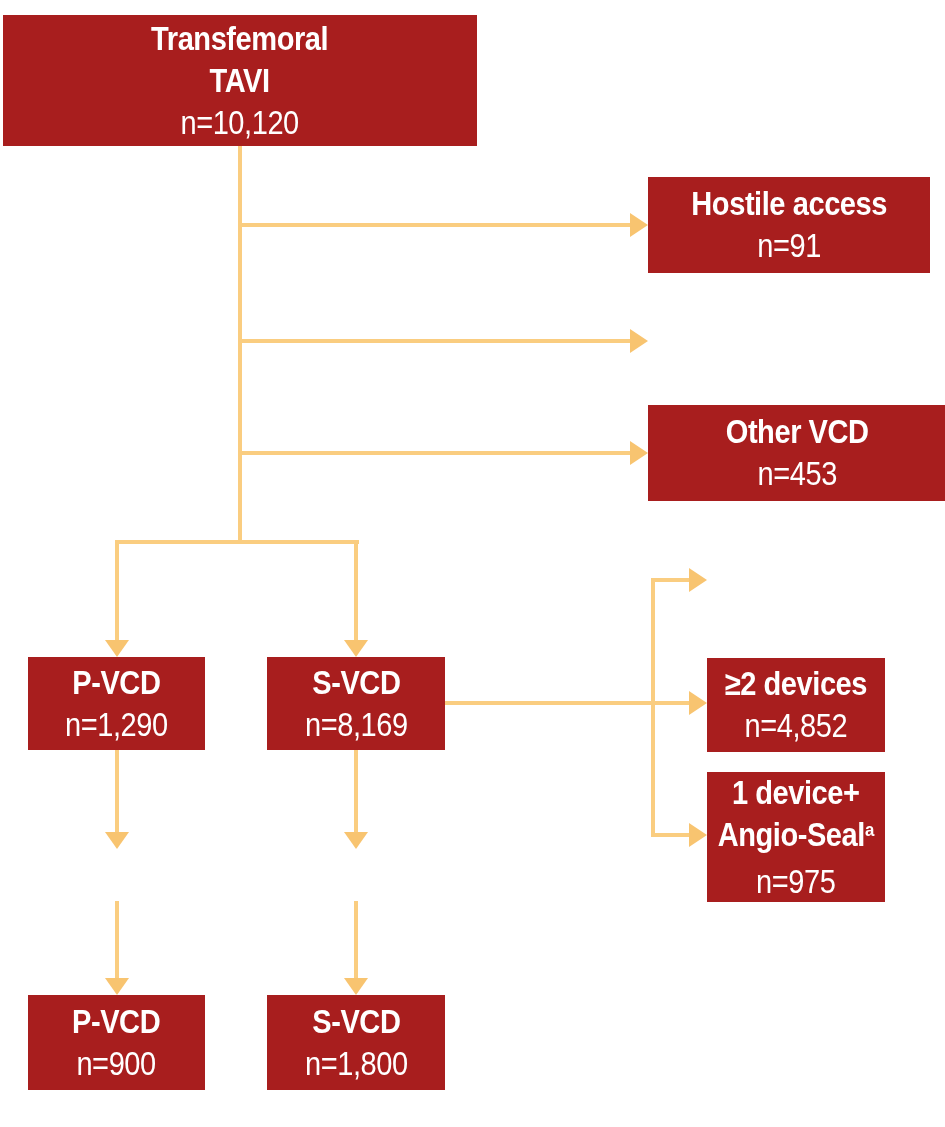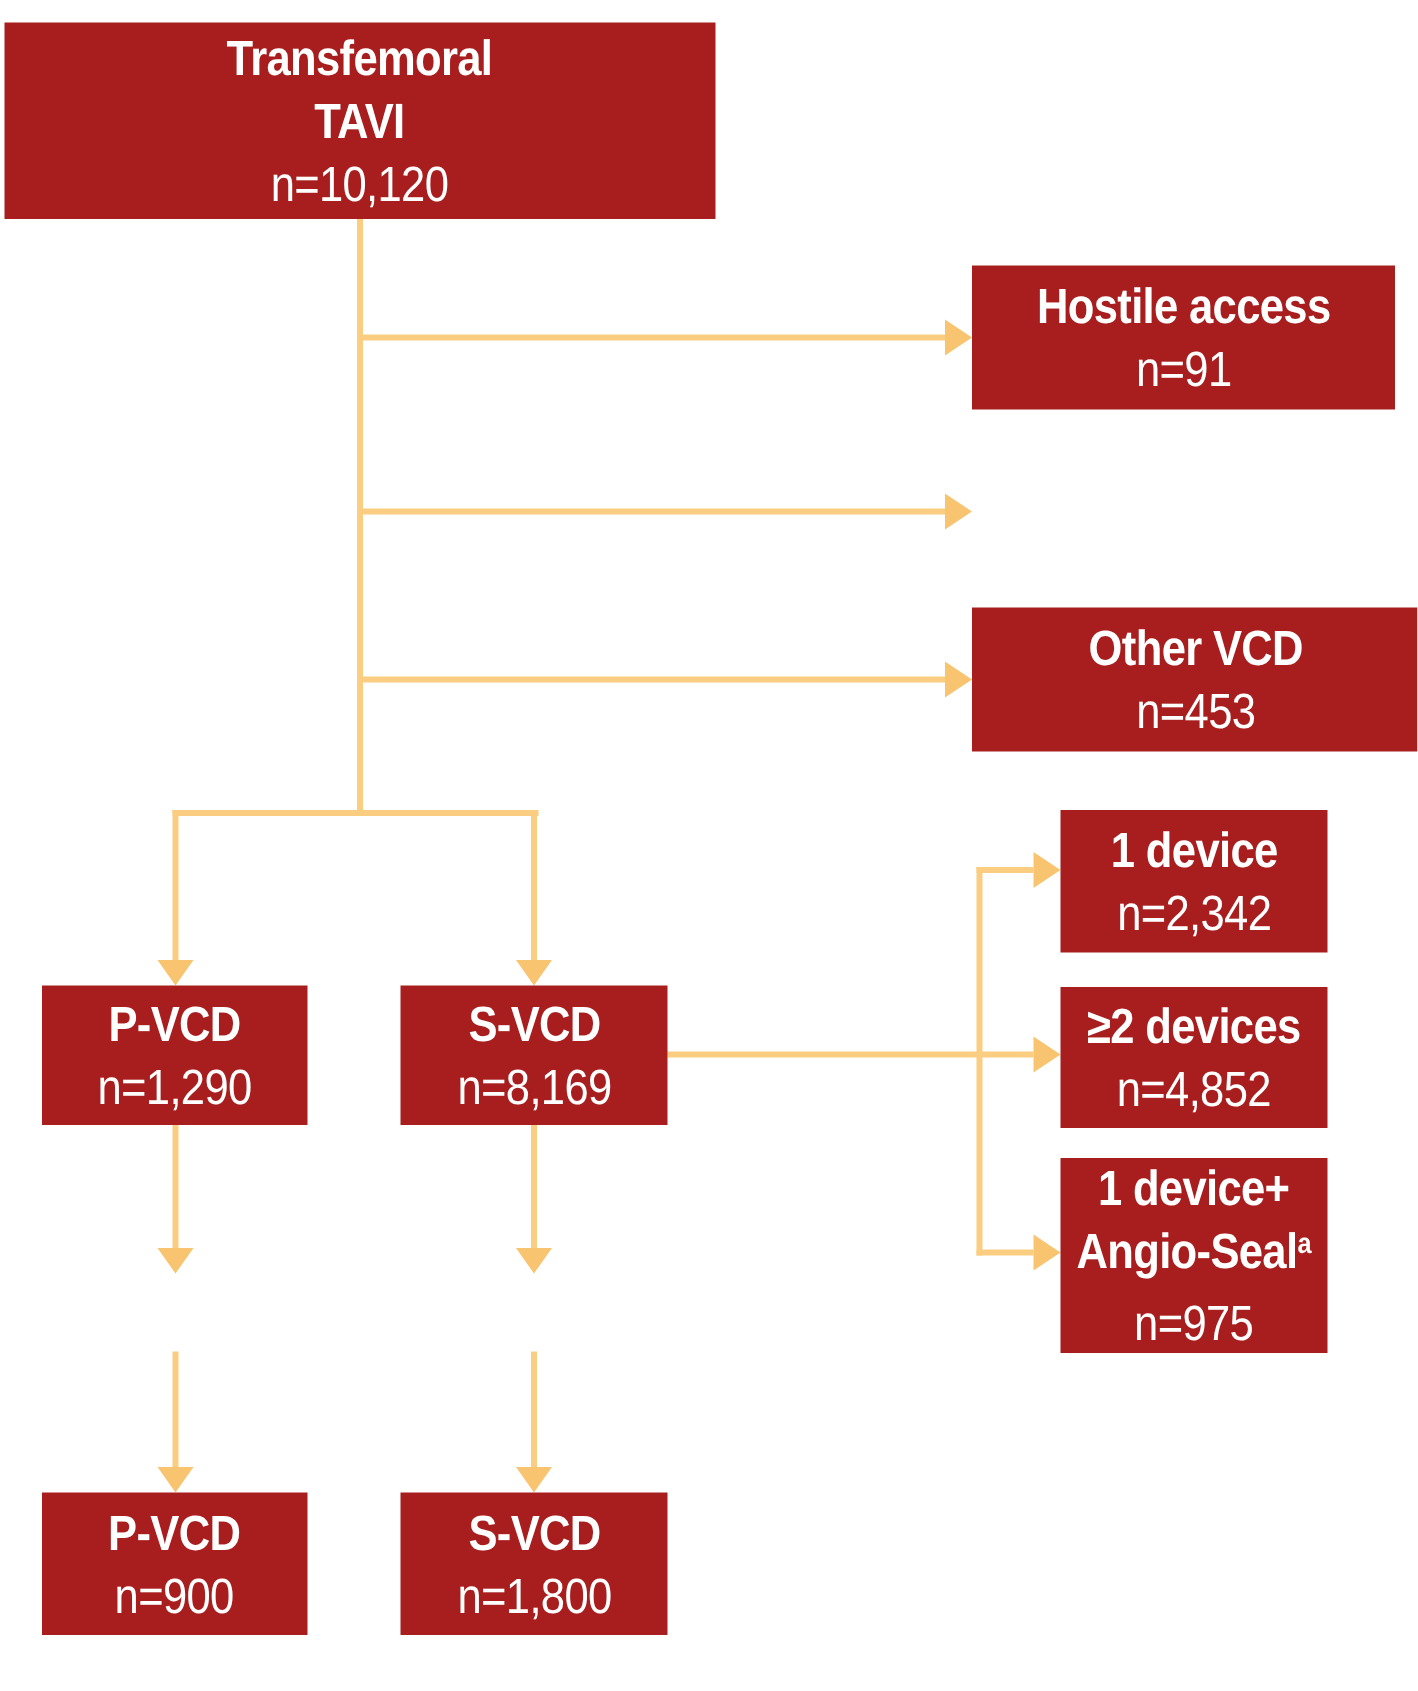--- a/index.html
+++ b/index.html
@@ -106,26 +106,20 @@
     </div>
   </div>
 
   <div class="node" style="left:267px;top:657px;width:178px;height:93px;">
     <div class="txt">
       <div class="t b">S-VCD</div>
       <div class="t">n=8,169</div>
     </div>
   </div>
 
-  <div class="node" style="left:707px;top:540px;width:178px;height:95px;">
-    <div class="txt">
-      <div class="t b">1 device</div>
-      <div class="t">n=2,342</div>
-    </div>
-  </div>
 
   <div class="node" style="left:707px;top:658px;width:178px;height:94px;">
     <div class="txt">
       <div class="t b">≥2 devices</div>
       <div class="t">n=4,852</div>
     </div>
   </div>
 
   <div class="node" style="left:707px;top:772px;width:178px;height:130px;">
     <div class="txt">

